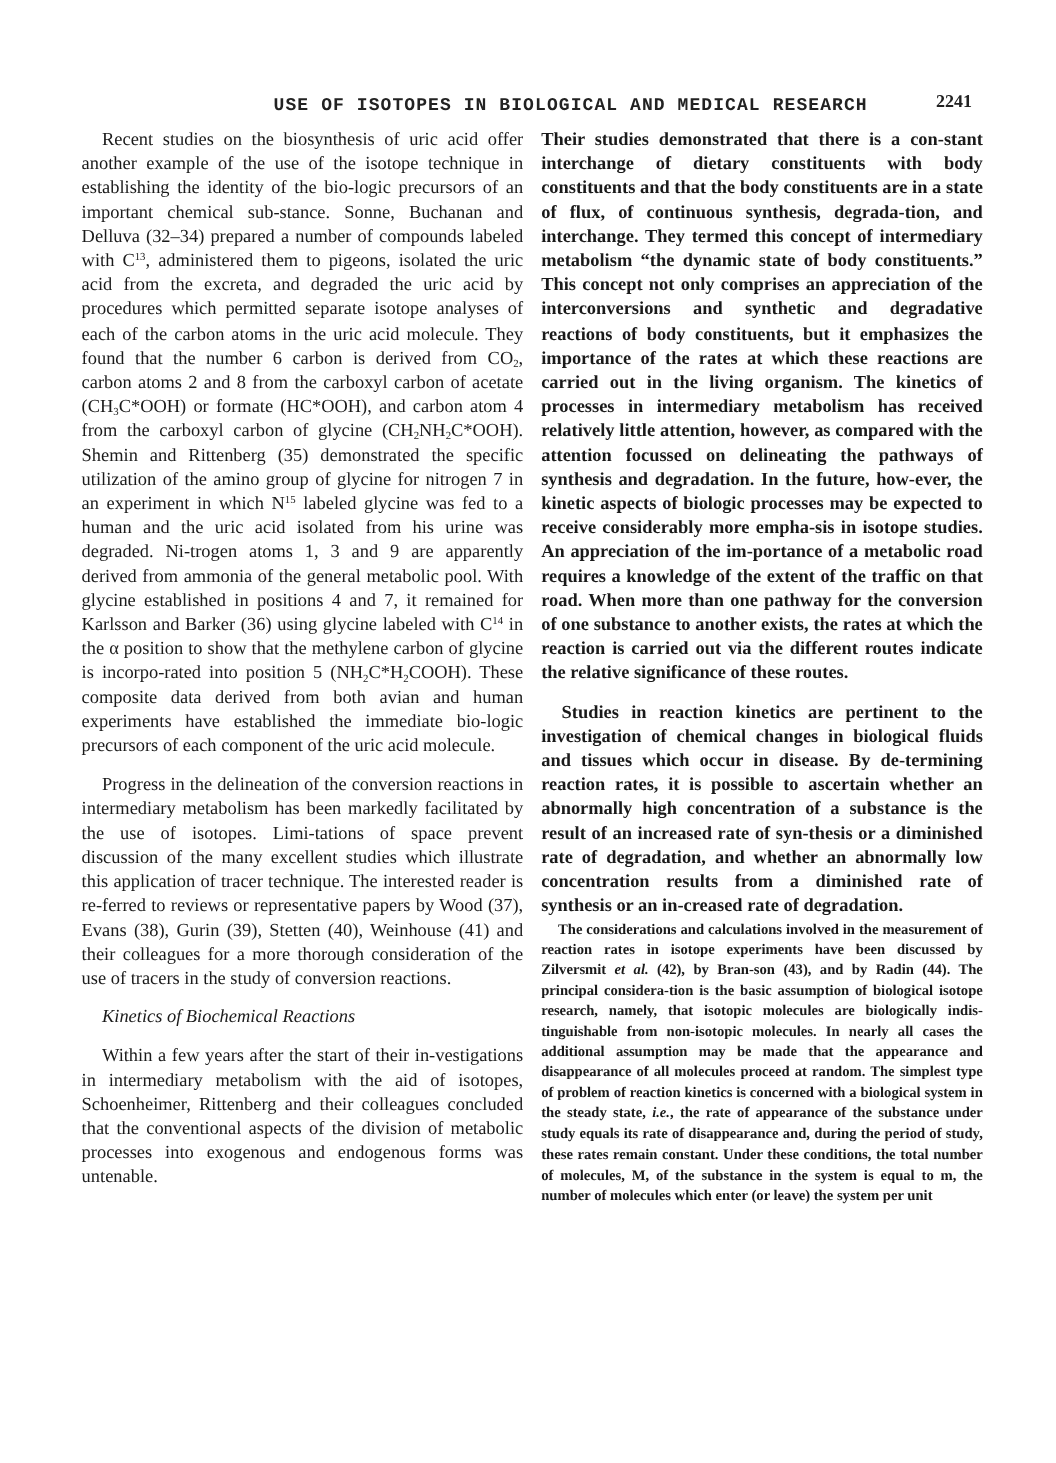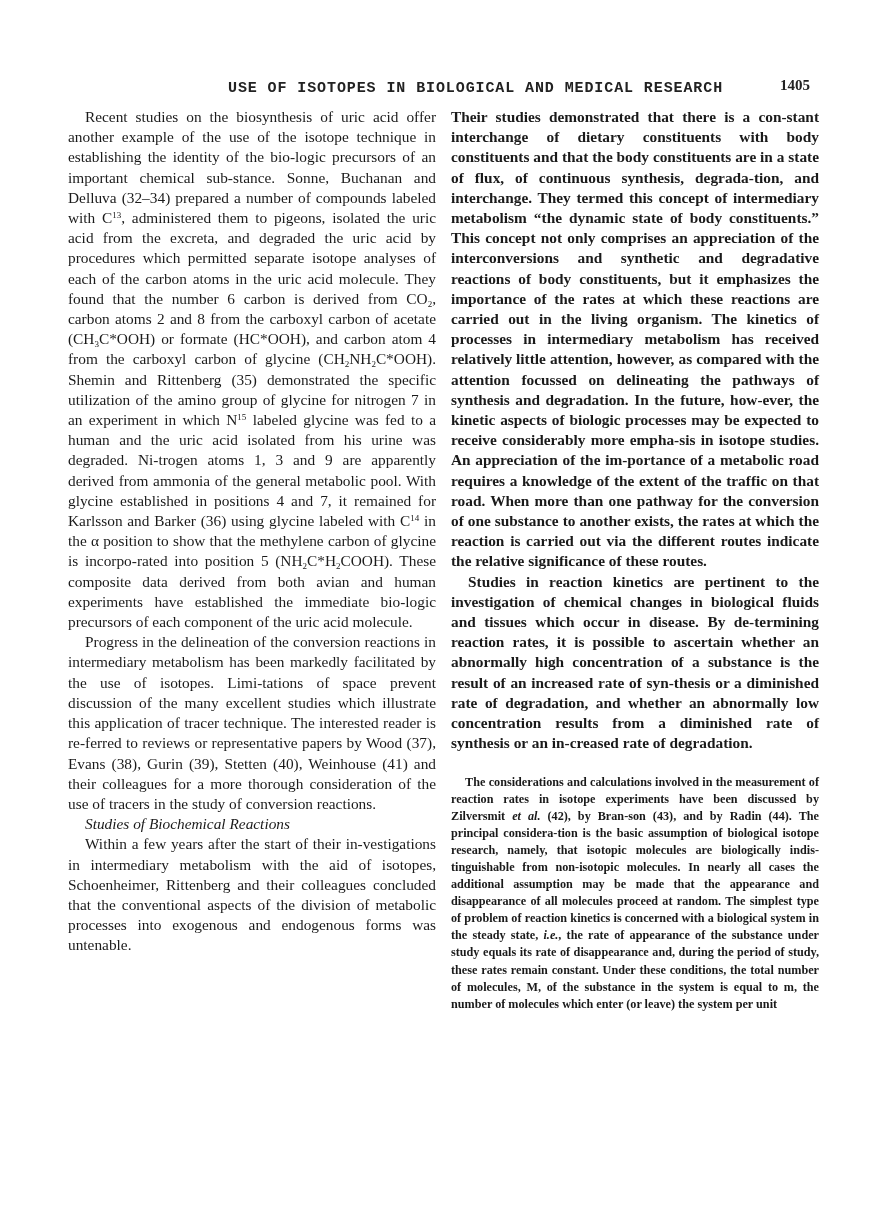--- a/index.html
+++ b/index.html
@@ -9,39 +9,39 @@
   .running-head { position: absolute; left: 0; top: 0; font-size: 11.2px; letter-spacing: 0.9px;
                   font-variant: small-caps; text-transform: lowercase; font-weight: bold; color: #222; }
   .running-head { text-transform: none; font-variant: normal; font-size: 15px; font-family: Liberation Mono, monospace; }
   .page-number { position: absolute; right: 0; top: -3px; font-size: 15px; font-weight: bold; color: #222; }
 
   .col { position: absolute; top: 107px; width: 368px; font-size: 15.35px; line-height: 20.2px; text-align: justify; }
   .col-left { left: 68px; }
   .col-right { left: 451px; font-weight: bold; }
   .col p { margin: 0; text-indent: 17px; hyphens: manual; }
   .col p.noindent { text-indent: 0; }
-  .col p + p { margin-top: 0; }
+  .col p + p { margin-top: 12px; }
   .section-heading { margin: 14px 0 6px 0; font-style: italic; font-size: 15.35px; text-indent: 0; text-align: left; }
-  .footnote { margin-top: 20px; font-size: 12.2px; line-height: 17.1px; text-align: justify; }
+  .footnote { font-size: 12.2px; line-height: 17.1px; text-align: justify; }
   .footnote p { text-indent: 14px; }
   sup { font-size: 9px; line-height: 0; vertical-align: 5px; }
   sub { font-size: 9px; line-height: 0; vertical-align: -3px; }
 </style>
 </head>
 <body>
 
 <div class="header">
   <span class="running-head">USE OF ISOTOPES IN BIOLOGICAL AND MEDICAL RESEARCH</span>
-  <span class="page-number">1405</span>
+  <span class="page-number">2241</span>
 </div>
 
 <div class="col col-left">
   <p>Recent studies on the biosynthesis of uric acid offer another example of the use of the isotope technique in establishing the identity of the bio-logic precursors of an important chemical sub-stance. Sonne, Buchanan and Delluva (32–34) prepared a number of compounds labeled with C<sup>13</sup>, administered them to pigeons, isolated the uric acid from the excreta, and degraded the uric acid by procedures which permitted separate isotope analyses of each of the carbon atoms in the uric acid molecule. They found that the number 6 carbon is derived from CO<sub>2</sub>, carbon atoms 2 and 8 from the carboxyl carbon of acetate (CH<sub>3</sub>C*OOH) or formate (HC*OOH), and carbon atom 4 from the carboxyl carbon of glycine (CH<sub>2</sub>NH<sub>2</sub>C*OOH). Shemin and Rittenberg (35) demonstrated the specific utilization of the amino group of glycine for nitrogen 7 in an experiment in which N<sup>15</sup> labeled glycine was fed to a human and the uric acid isolated from his urine was degraded. Ni-trogen atoms 1, 3 and 9 are apparently derived from ammonia of the general metabolic pool. With glycine established in positions 4 and 7, it remained for Karlsson and Barker (36) using glycine labeled with C<sup>14</sup> in the α position to show that the methylene carbon of glycine is incorpo-rated into position 5 (NH<sub>2</sub>C*H<sub>2</sub>COOH). These composite data derived from both avian and human experiments have established the immediate bio-logic precursors of each component of the uric acid molecule.</p>
   <p>Progress in the delineation of the conversion reactions in intermediary metabolism has been markedly facilitated by the use of isotopes. Limi-tations of space prevent discussion of the many excellent studies which illustrate this application of tracer technique. The interested reader is re-ferred to reviews or representative papers by Wood (37), Evans (38), Gurin (39), Stetten (40), Weinhouse (41) and their colleagues for a more thorough consideration of the use of tracers in the study of conversion reactions.</p>
-  <p class="section-heading">Studies of Biochemical Reactions</p>
+  <p class="section-heading">Kinetics of Biochemical Reactions</p>
   <p>Within a few years after the start of their in-vestigations in intermediary metabolism with the aid of isotopes, Schoenheimer, Rittenberg and their colleagues concluded that the conventional aspects of the division of metabolic processes into exogenous and endogenous forms was untenable.</p>
 </div>
 
 <div class="col col-right">
   <p class="noindent">Their studies demonstrated that there is a con-stant interchange of dietary constituents with body constituents and that the body constituents are in a state of flux, of continuous synthesis, degrada-tion, and interchange. They termed this concept of intermediary metabolism “the dynamic state of body constituents.” This concept not only comprises an appreciation of the interconversions and synthetic and degradative reactions of body constituents, but it emphasizes the importance of the rates at which these reactions are carried out in the living organism. The kinetics of processes in intermediary metabolism has received relatively little attention, however, as compared with the attention focussed on delineating the pathways of synthesis and degradation. In the future, how-ever, the kinetic aspects of biologic processes may be expected to receive considerably more empha-sis in isotope studies. An appreciation of the im-portance of a metabolic road requires a knowledge of the extent of the traffic on that road. When more than one pathway for the conversion of one substance to another exists, the rates at which the reaction is carried out via the different routes indicate the relative significance of these routes.</p>
   <p>Studies in reaction kinetics are pertinent to the investigation of chemical changes in biological fluids and tissues which occur in disease. By de-termining reaction rates, it is possible to ascertain whether an abnormally high concentration of a substance is the result of an increased rate of syn-thesis or a diminished rate of degradation, and whether an abnormally low concentration results from a diminished rate of synthesis or an in-creased rate of degradation.</p>
   <div class="footnote">
     <p>The considerations and calculations involved in the measurement of reaction rates in isotope experiments have been discussed by Zilversmit <i>et al.</i> (42), by Bran-son (43), and by Radin (44). The principal considera-tion is the basic assumption of biological isotope research, namely, that isotopic molecules are biologically indis-tinguishable from non-isotopic molecules. In nearly all cases the additional assumption may be made that the appearance and disappearance of all molecules proceed at random. The simplest type of problem of reaction kinetics is concerned with a biological system in the steady state, <i>i.e.</i>, the rate of appearance of the substance under study equals its rate of disappearance and, during the period of study, these rates remain constant. Under these conditions, the total number of molecules, M, of the substance in the system is equal to m, the number of molecules which enter (or leave) the system per unit</p>
   </div>
 </div>

